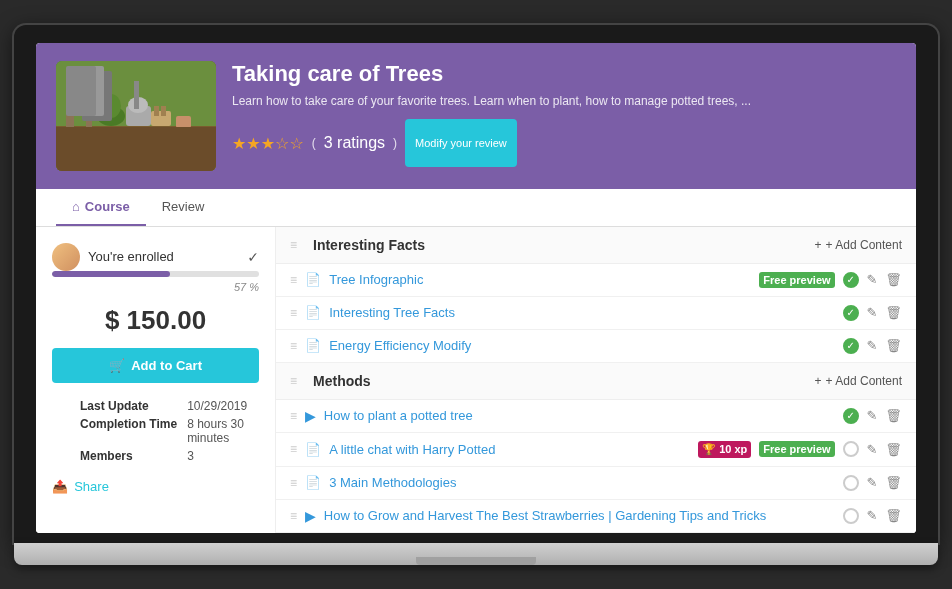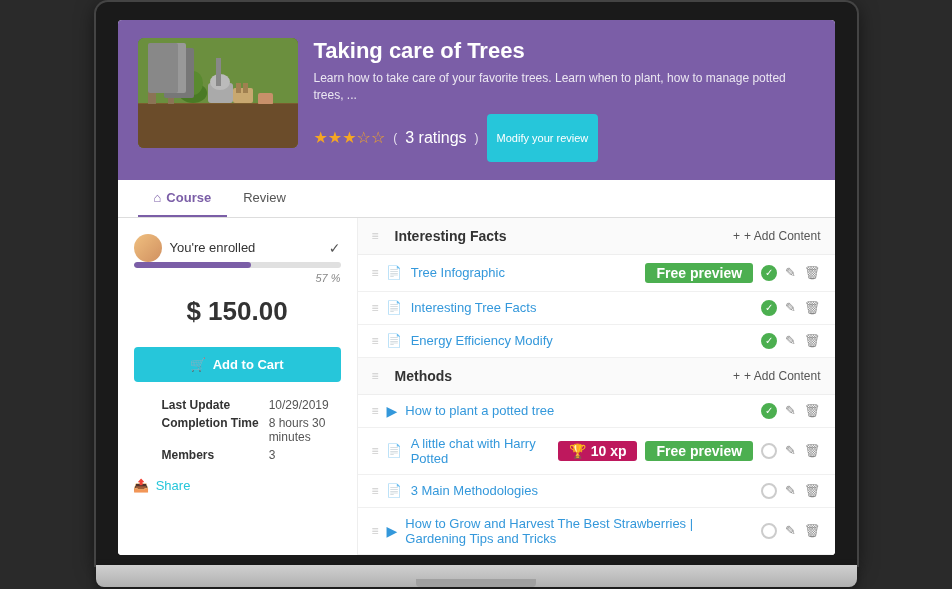--- a/index.html
+++ b/index.html
@@ -6,21 +6,21 @@
     body {
       background: #2a2a2a;
       display: flex;
       justify-content: center;
       align-items: center;
       min-height: 100vh;
       font-family: -apple-system, BlinkMacSystemFont, 'Segoe UI', sans-serif;
     }
 
     .laptop-outer {
-      width: 761px;
+      width: 924px;
       position: relative;
     }
 
     .laptop-screen-bezel {
       background: #1a1a1a;
       border-radius: 12px 12px 0 0;
       padding: 18px 22px 10px 22px;
       box-shadow: 0 0 0 2px #444, 0 4px 20px rgba(0,0,0,0.6);
     }
 
@@ -235,21 +235,21 @@
       text-align: right;
       margin-bottom: 12px;
       font-style: italic;
     }
 
     .price {
       font-size: 26px;
       font-weight: 700;
       color: #333;
       text-align: center;
-      margin-bottom: 20px;
+      margin-bottom: 12px;
     }
 
     .add-to-cart-btn {
       background: #26c6da;
       color: white;
       border: none;
       width: 100%;
       padding: 10px;
       border-radius: 4px;
       font-size: 13px;
@@ -347,23 +347,23 @@
     }
 
     .content-link {
       color: #3498db;
       text-decoration: none;
       flex: 1;
       font-size: 13px;
     }
 
     .badge {
-      padding: 2px 11px;
+      padding: 2px 4px;
       border-radius: 3px;
-      font-size: 14px;
+      font-size: 11px;
       font-weight: 600;
     }
 
     .badge-green {
       background: #4caf50;
       color: white;
     }
 
     .badge-yellow {
       background: #be185d;

